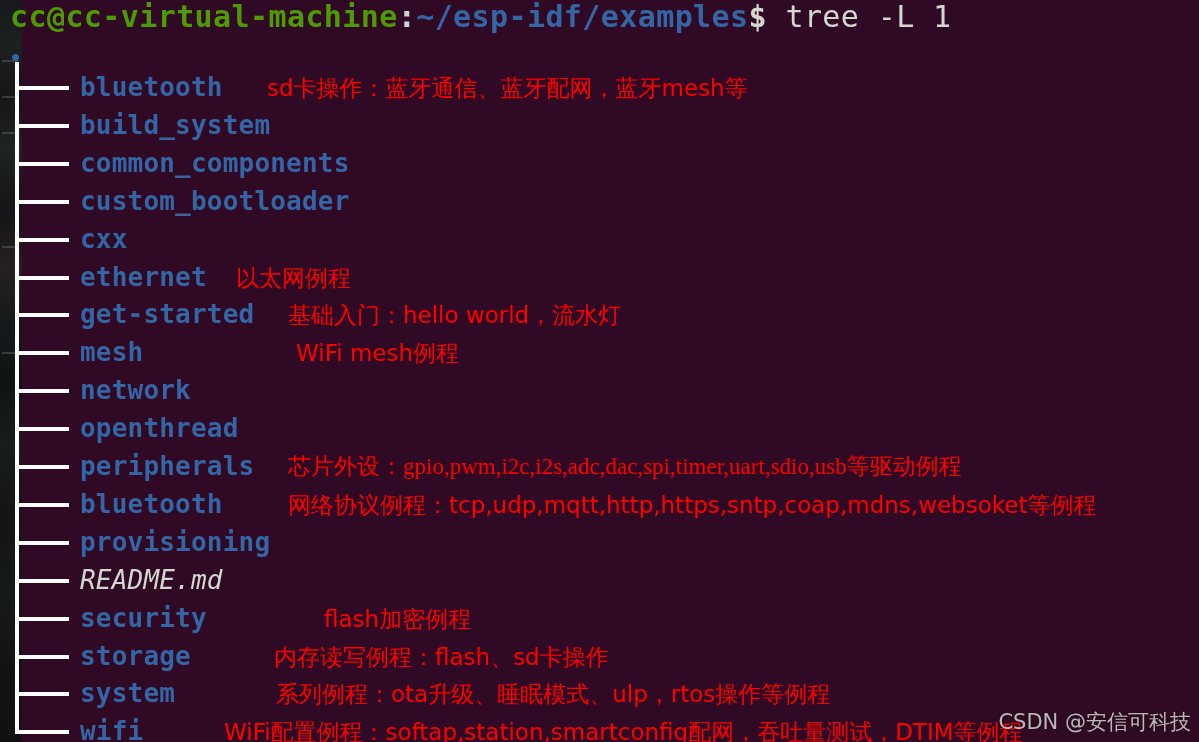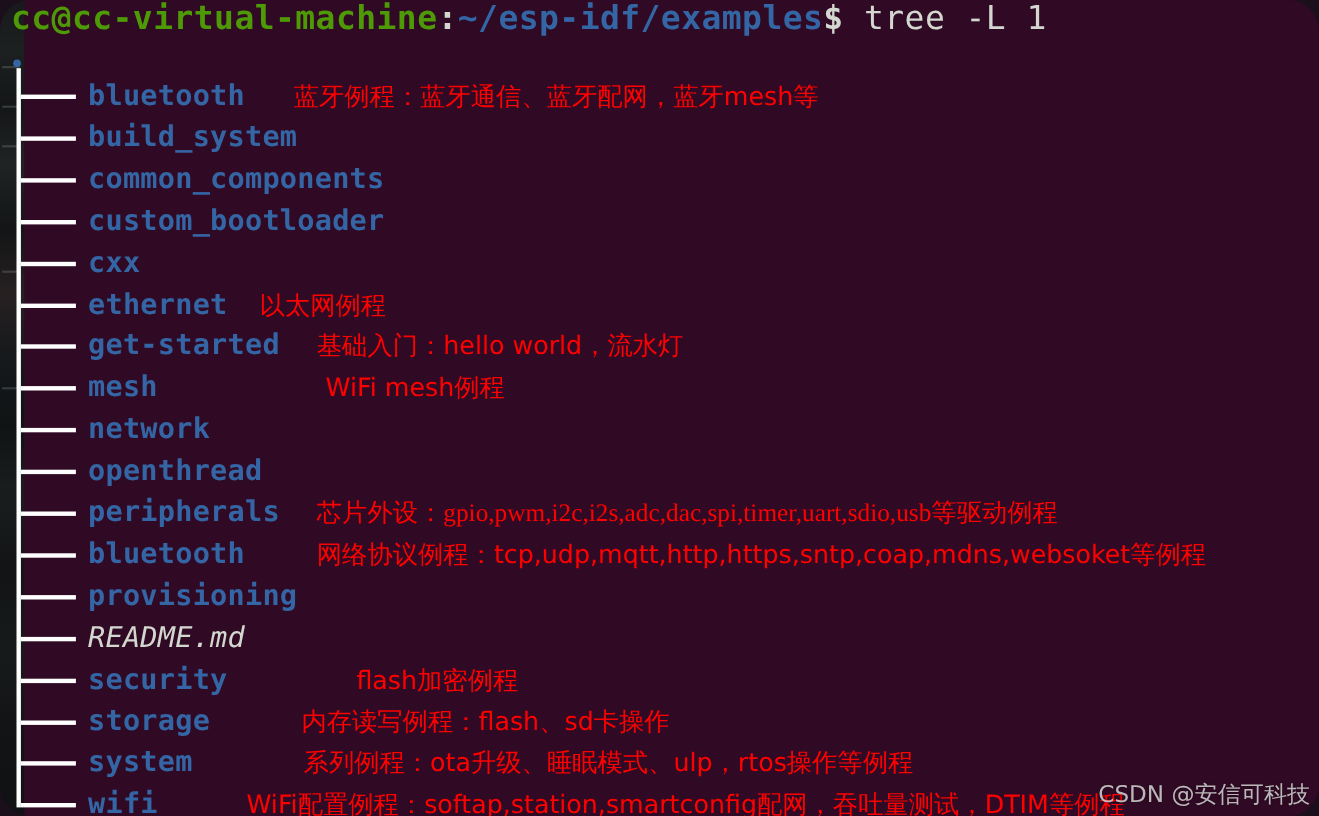--- a/index.html
+++ b/index.html
@@ -7,21 +7,20 @@
     padding: 0;
     background: #1b0f1b;
   }
   #screen {
     position: relative;
     width: 1199px;
     height: 742px;
     overflow: hidden;
     background: #300a24;
     font-family: "DejaVu Sans Mono", "Liberation Mono", monospace;
-    border-radius: 28px;
   }
   
   #bg-window-sliver {
     position: absolute;
     left: 0; top: 0;
     width: 22px;
     height: 742px;
     background: linear-gradient(180deg,
         #17191a 0%, #1d2021 6%, #141617 13%,
         #202324 20%, #131516 28%, #262021 36%,
@@ -149,21 +148,21 @@
 
     <div class="line prompt-line"><span class="user">cc@cc-virtual-machine</span><span class="colon">:</span><span class="path">~/esp-idf/examples</span><span class="dollar">$</span><span class="cmd"> tree -L 1</span></div>
 
     <div class="dot-root"></div>
     <div class="trunk" id="trunk" style="height: 672px;"></div>
 
     <div id="rows">
         <div class="row" style="top: 68px;">
           <div class="branch"></div>
           <div class="name dir">bluetooth</div>
-          <div class="note" style="left: 267px;">蓝牙例程：蓝牙通信、蓝牙配网，蓝牙mesh等</div>
+          <div class="note" style="left: 267px;">sd卡操作：蓝牙通信、蓝牙配网，蓝牙mesh等</div>
         </div>
         <div class="row" style="top: 106px;">
           <div class="branch"></div>
           <div class="name dir">build_system</div>
         </div>
         <div class="row" style="top: 144px;">
           <div class="branch"></div>
           <div class="name dir">common_components</div>
         </div>
         <div class="row" style="top: 182px;">

